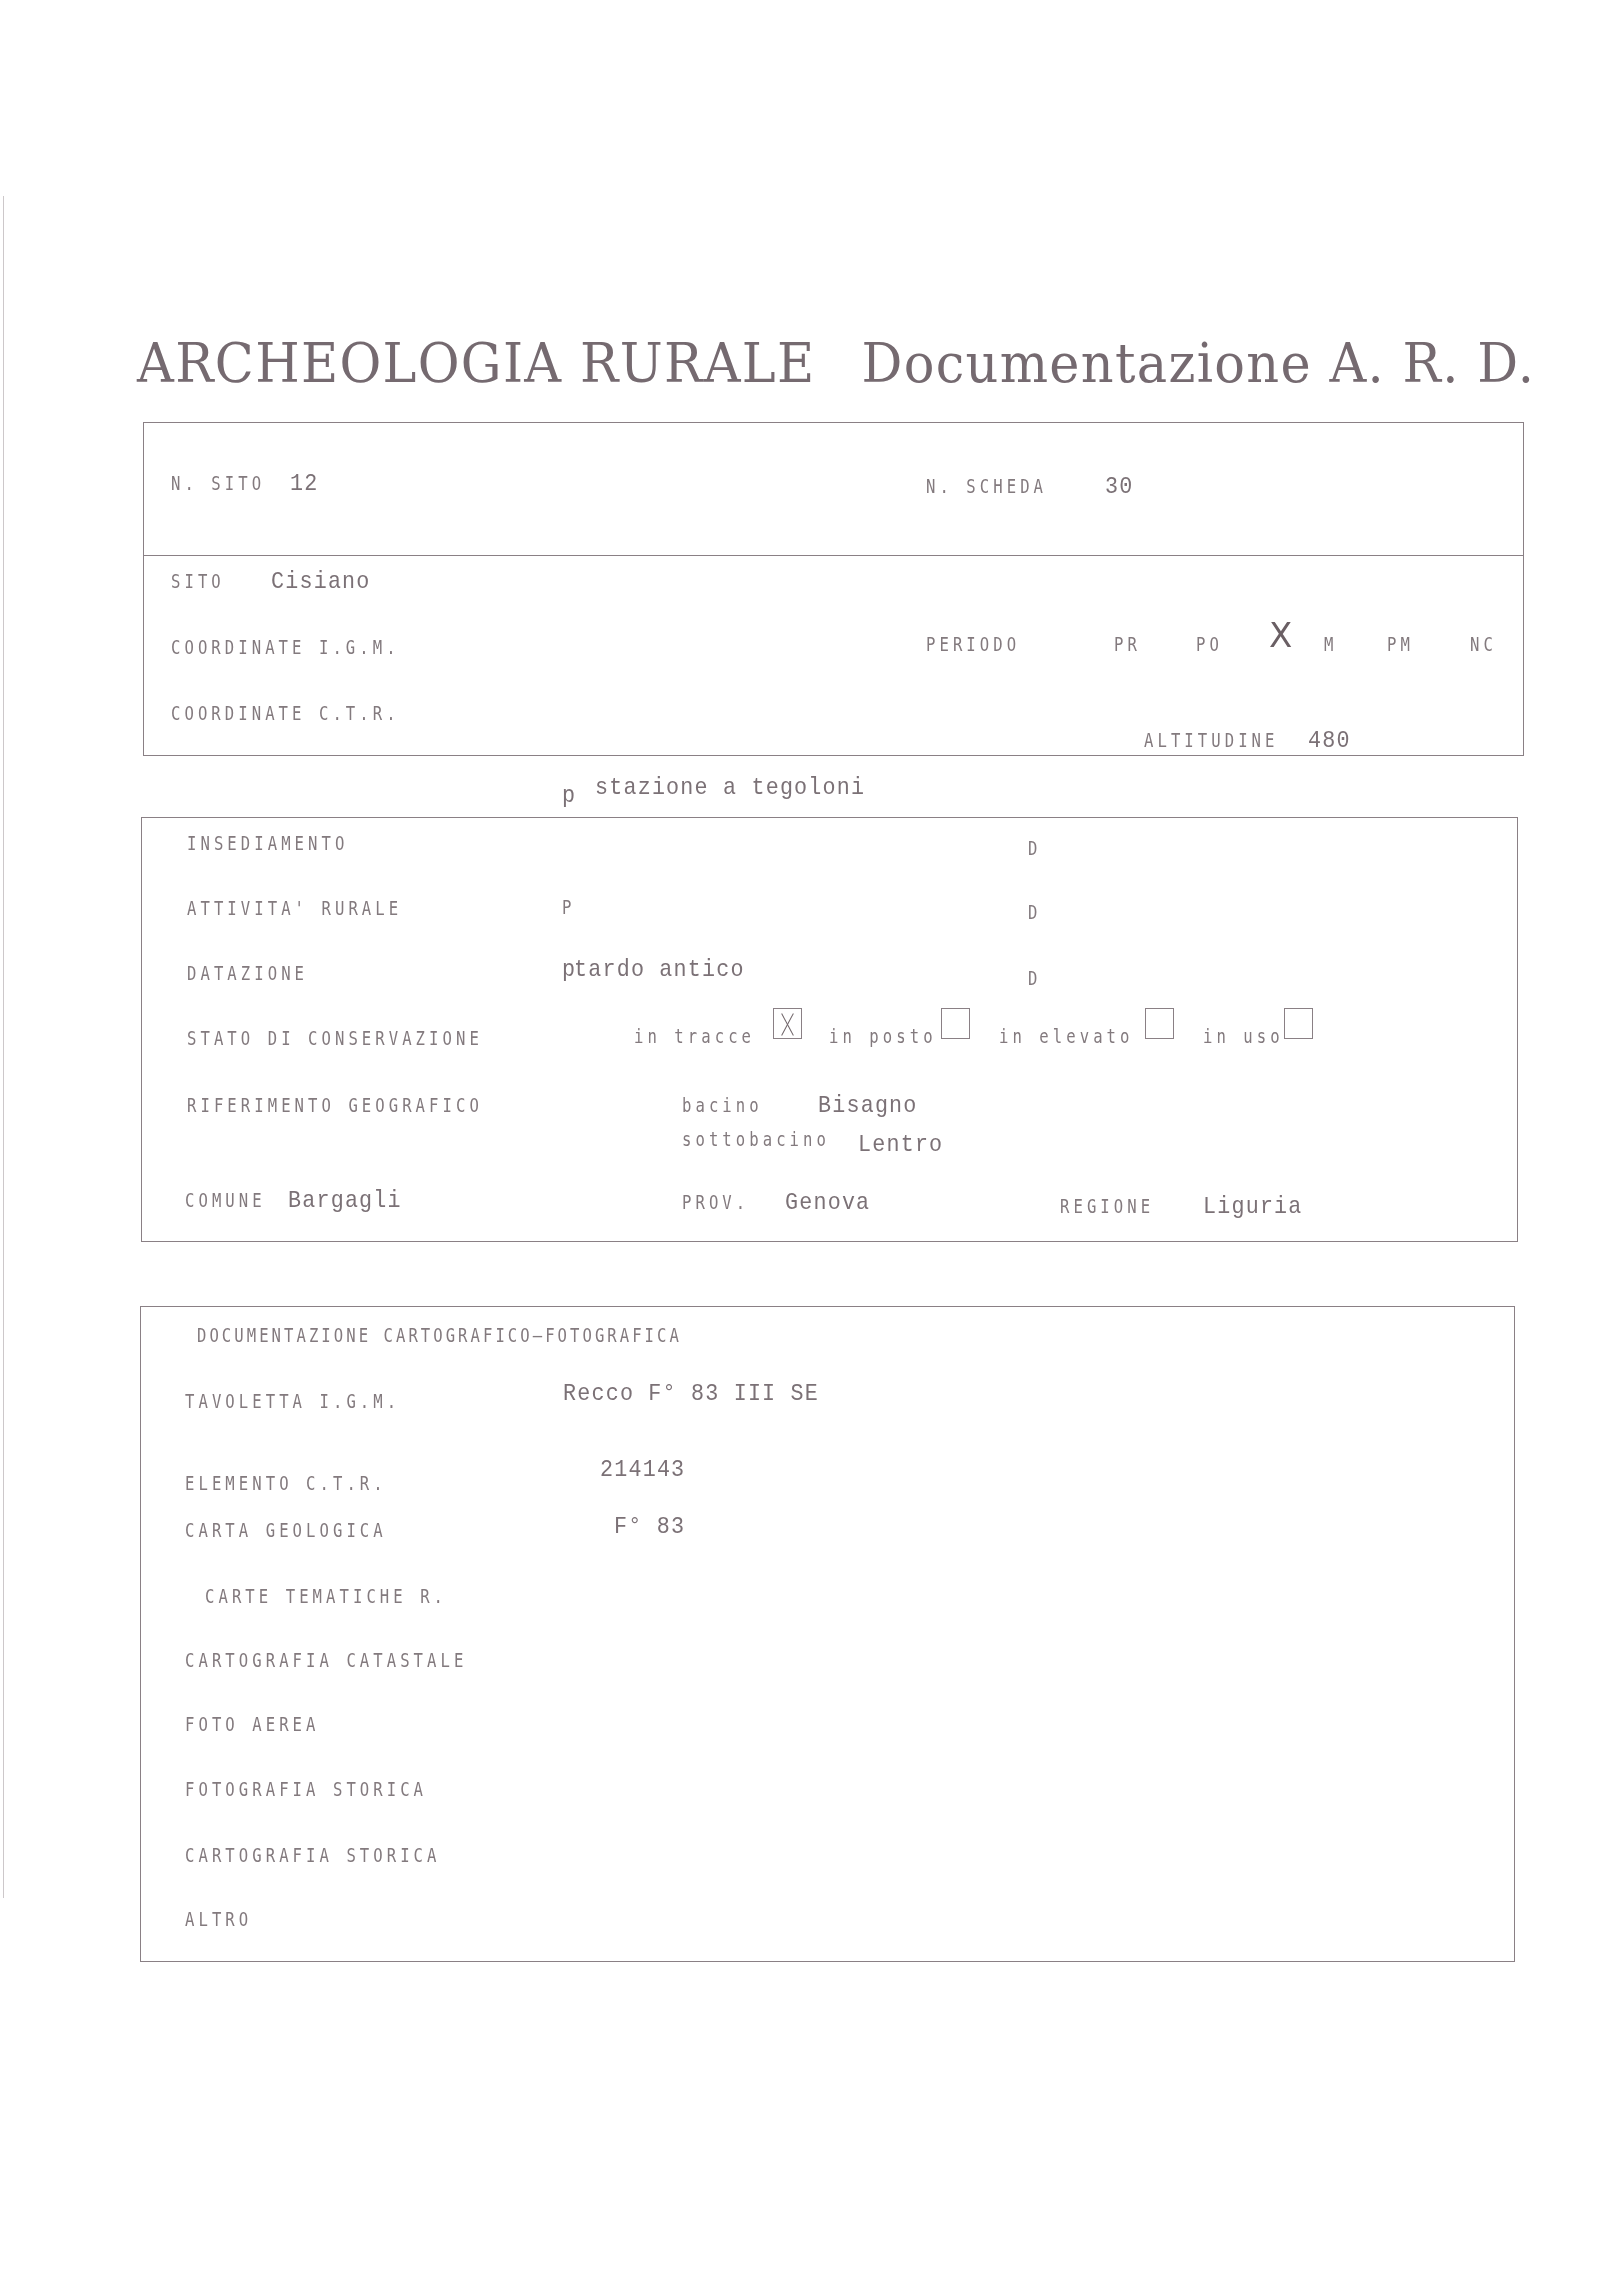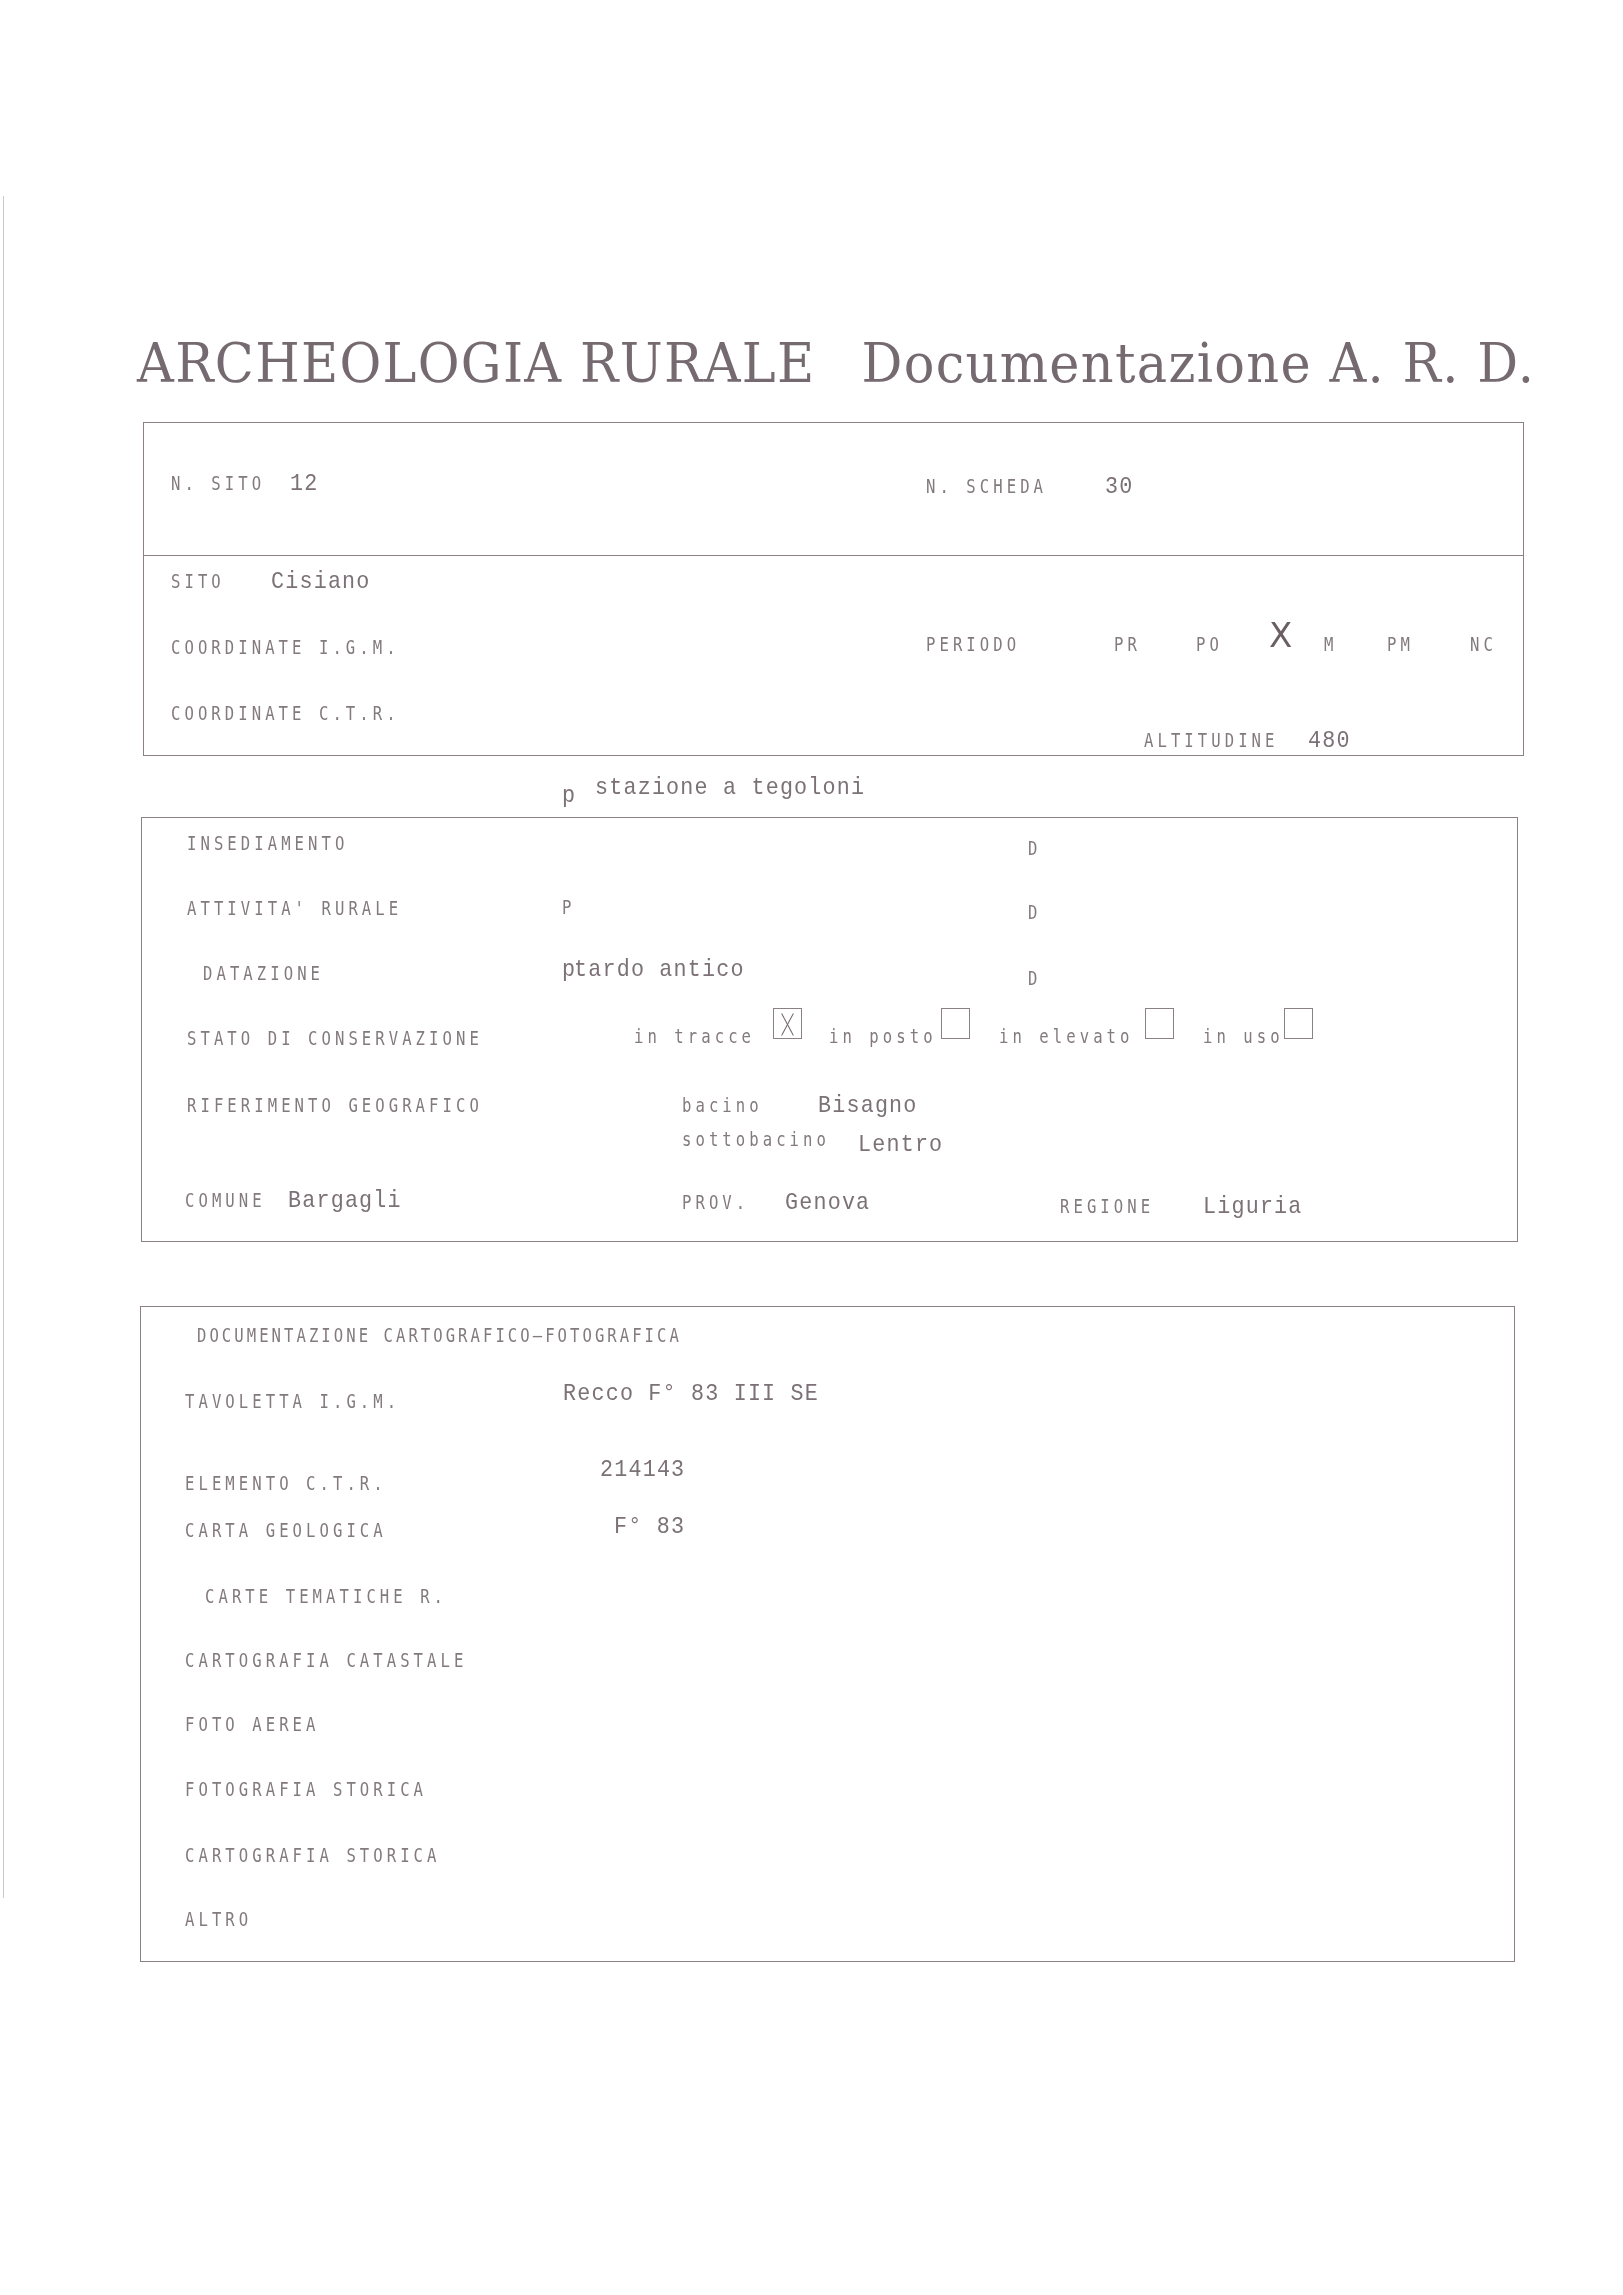--- a/index.html
+++ b/index.html
@@ -175,21 +175,21 @@
   <span class="label">ATTIVITA' RURALE</span>
 </div>
 <div class="field" style="left:562px; top:894px;">
   <span class="label">P</span>
   <span class="value"></span>
 </div>
 <div class="field" style="left:1028px; top:899px;">
   <span class="label">D</span>
 </div>
 
-<div class="field" style="left:187px; top:960px;margin-left:16px;">
+<div class="field" style="left:187px; top:960px;">
   <span class="label">DATAZIONE</span>
 </div>
 <div class="field" style="left:562px; top:956px;text-align:right;">
   <span class="value">p</span><span class="value" style="margin-left:-3.9px;">tardo antico</span>
 </div>
 <div class="field" style="left:1028px; top:965px;">
   <span class="label">D</span>
 </div>
 
 <div class="field" style="left:187px; top:1025px;">

